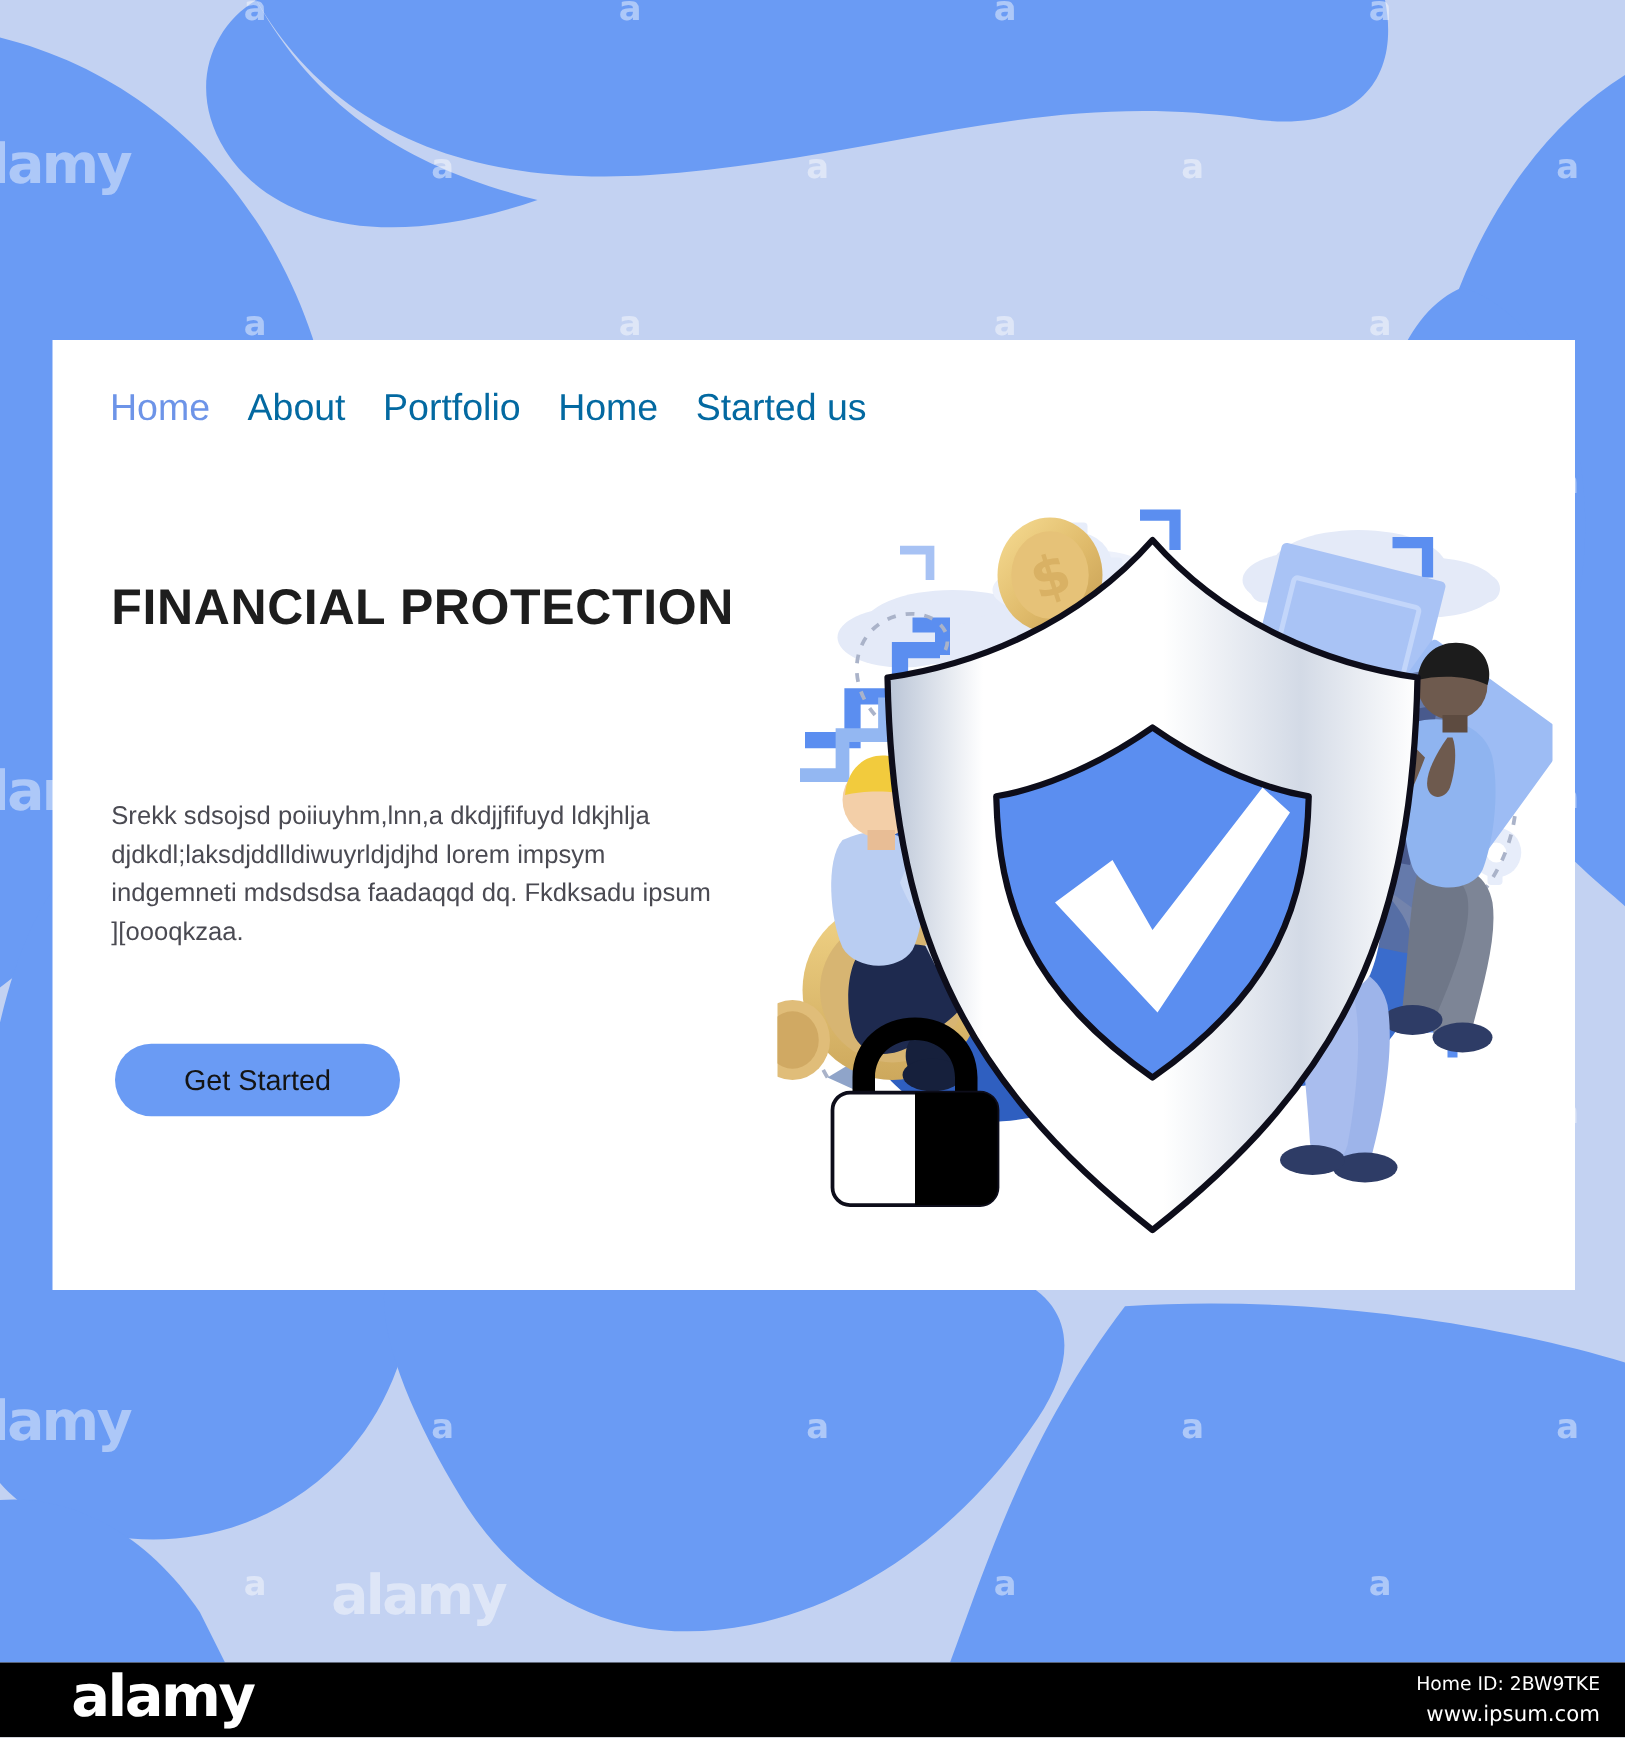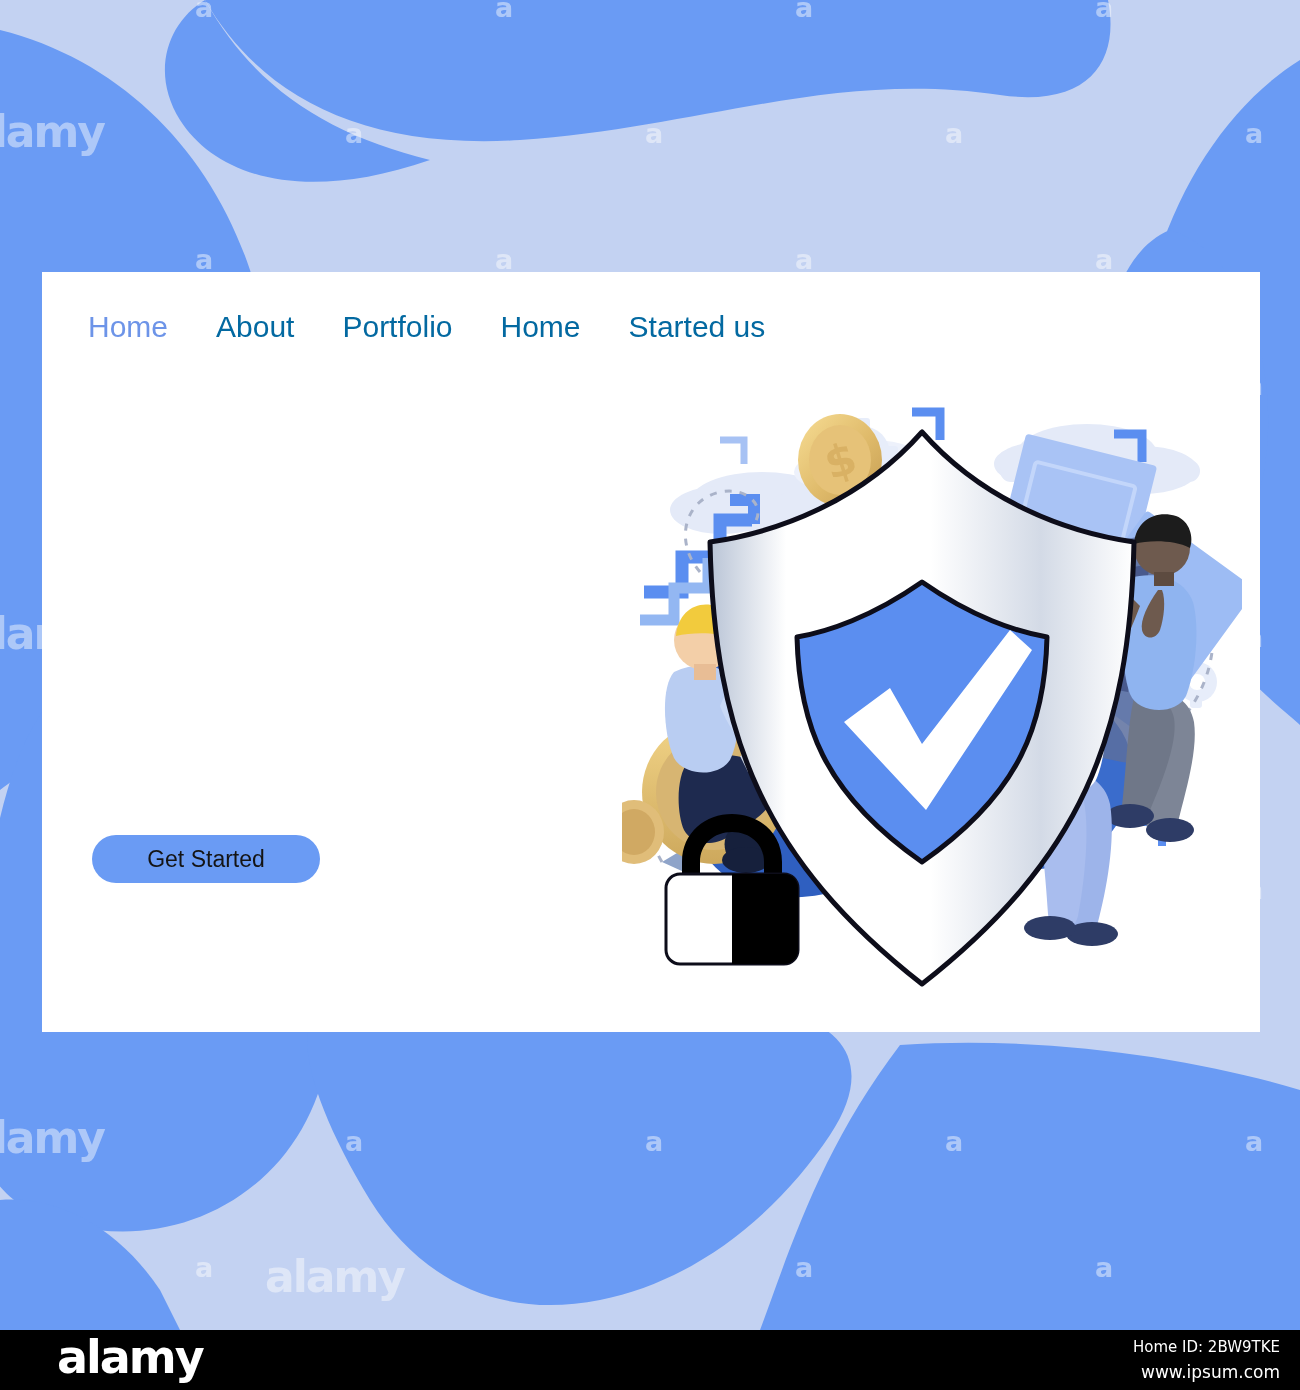--- a/index.html
+++ b/index.html
@@ -55,21 +55,21 @@
     overflow: hidden;
     z-index: 5;
   }
 
   
   #nav {
     position: absolute;
     left: 46px; top: 38px;
     display: flex;
     align-items: baseline;
-    gap: 48px;
+    gap: 30px;
   }
   .nav-link {
     font-size: 30px;
     color: #0369a1;
     font-family: "Liberation Sans", sans-serif;
     white-space: nowrap;
     cursor: pointer;
   }
   .nav-link.active { color: #6d94e8; }
 
@@ -88,21 +88,21 @@
     left: 47px; top: 365px;
     width: 480px;
     font-size: 20.5px;
     line-height: 31px;
     color: #4a4a52;
     font-family: "Liberation Sans", sans-serif;
   }
   #cta {
     position: absolute;
     left: 50px; top: 563px;
-    width: 228px; height: 48px;
+    width: 228px; height: 58px;
     background: #6a9bf4;
     border: none;
     border-radius: 29px;
     color: #141414;
     font-size: 23px;
     font-family: "Liberation Sans", sans-serif;
     cursor: pointer;
   }
 
   
@@ -248,21 +248,23 @@
   <div id="card">
 
     <nav id="nav">
       <span class="nav-link active">Home</span>
       <span class="nav-link">About</span>
       <span class="nav-link">Portfolio</span>
       <span class="nav-link">Home</span>
       <span class="nav-link">Started us</span>
     </nav>
 
-
+    <h1 id="headline">FINANCIAL PROTECTION</h1>
+
+    <p id="body-copy">Srekk  sdsojsd poiiuyhm,lnn,a dkdjjfifuyd ldkjhlja djdkdl;laksdjddlldiwuyrldjdjhd lorem impsym indgemneti  mdsdsdsa  faadaqqd  dq. Fkdksadu ipsum ][oooqkzaa.</p>
 
     <button id="cta">Get Started</button>
 
     <svg id="illustration" viewBox="0 0 620 630">
       <defs>
         <linearGradient id="shieldGrad" x1="0" y1="0" x2="1" y2="0">
           <stop offset="0%" stop-color="#b9c4d6"></stop>
           <stop offset="18%" stop-color="#ffffff"></stop>
           <stop offset="52%" stop-color="#ffffff"></stop>
           <stop offset="78%" stop-color="#d3dae6"></stop>

